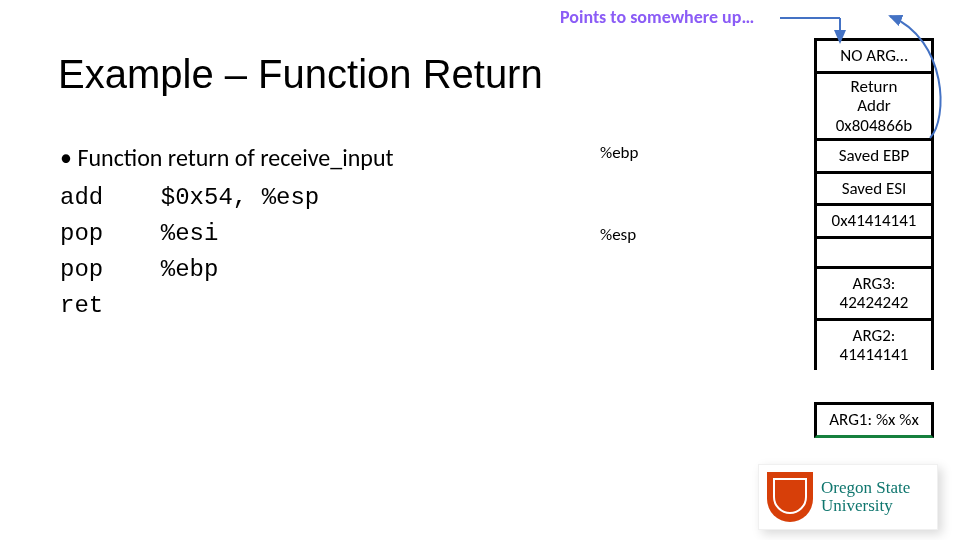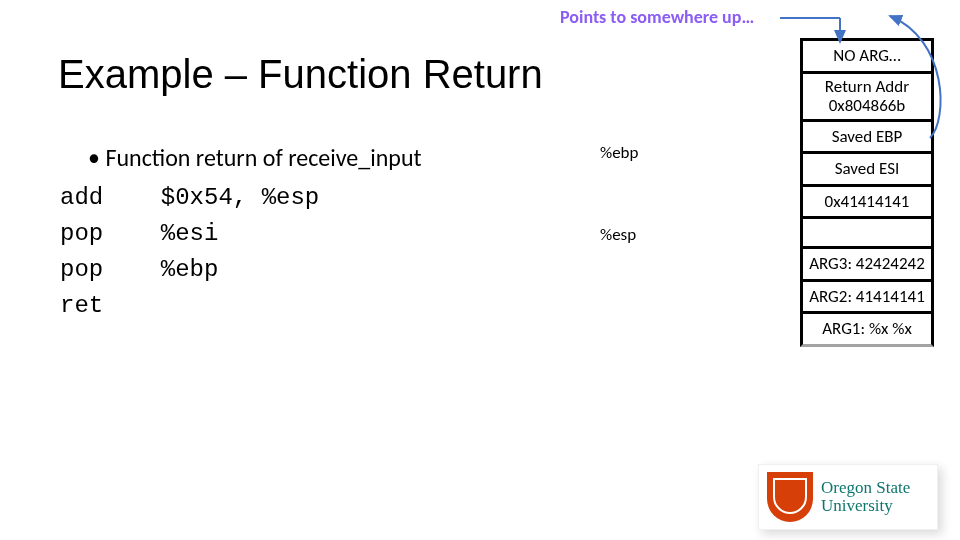--- a/index.html
+++ b/index.html
@@ -24,48 +24,48 @@
   }
 
   .body-text {
     position: absolute;
     top: 140px;
     left: 60px;
     font-size: 24px;
     color: #000;
     line-height: 1.5;
   }
-  .body-text .bullet-line { margin-bottom: 4px; margin-left: 28px; }
+  .body-text .bullet-line { margin-bottom: 4px; }
   .body-text .code-line { font-family: "Courier New", monospace; font-size: 24px; white-space: pre; }
 
   .reg-label {
     position: absolute;
     font-size: 17px;
     color: #000;
   }
   .reg-ebp { top: 142px; left: 600px; }
   .reg-esp { top: 192px; left: 600px; margin-top: 32px; }
 
   .stack {
     position: absolute;
     top: 38px;
     right: 26px;
-    width: 134px;
+    width: 120px;
   }
   .cell {
     border: 3px solid #000;
     border-bottom: none;
     text-align: center;
     font-size: 17px;
     line-height: 1.15;
     padding: 5px 2px;
     background: #fff;
     font-weight: 400;
   }
-  .cell:last-child { border-bottom: 3px solid #a3a3a3; }
+  .cell:last-child { border-bottom: 3px solid #15803d; margin-top: 32px; }
   .cell.two-line { padding: 3px 18px; }
   .cell.empty { height: 30px; }
 
   
   .arrow-blue {
     position: absolute;
     top: 12px;
     left: 780px;
     width: 130px;
     height: 40px;

